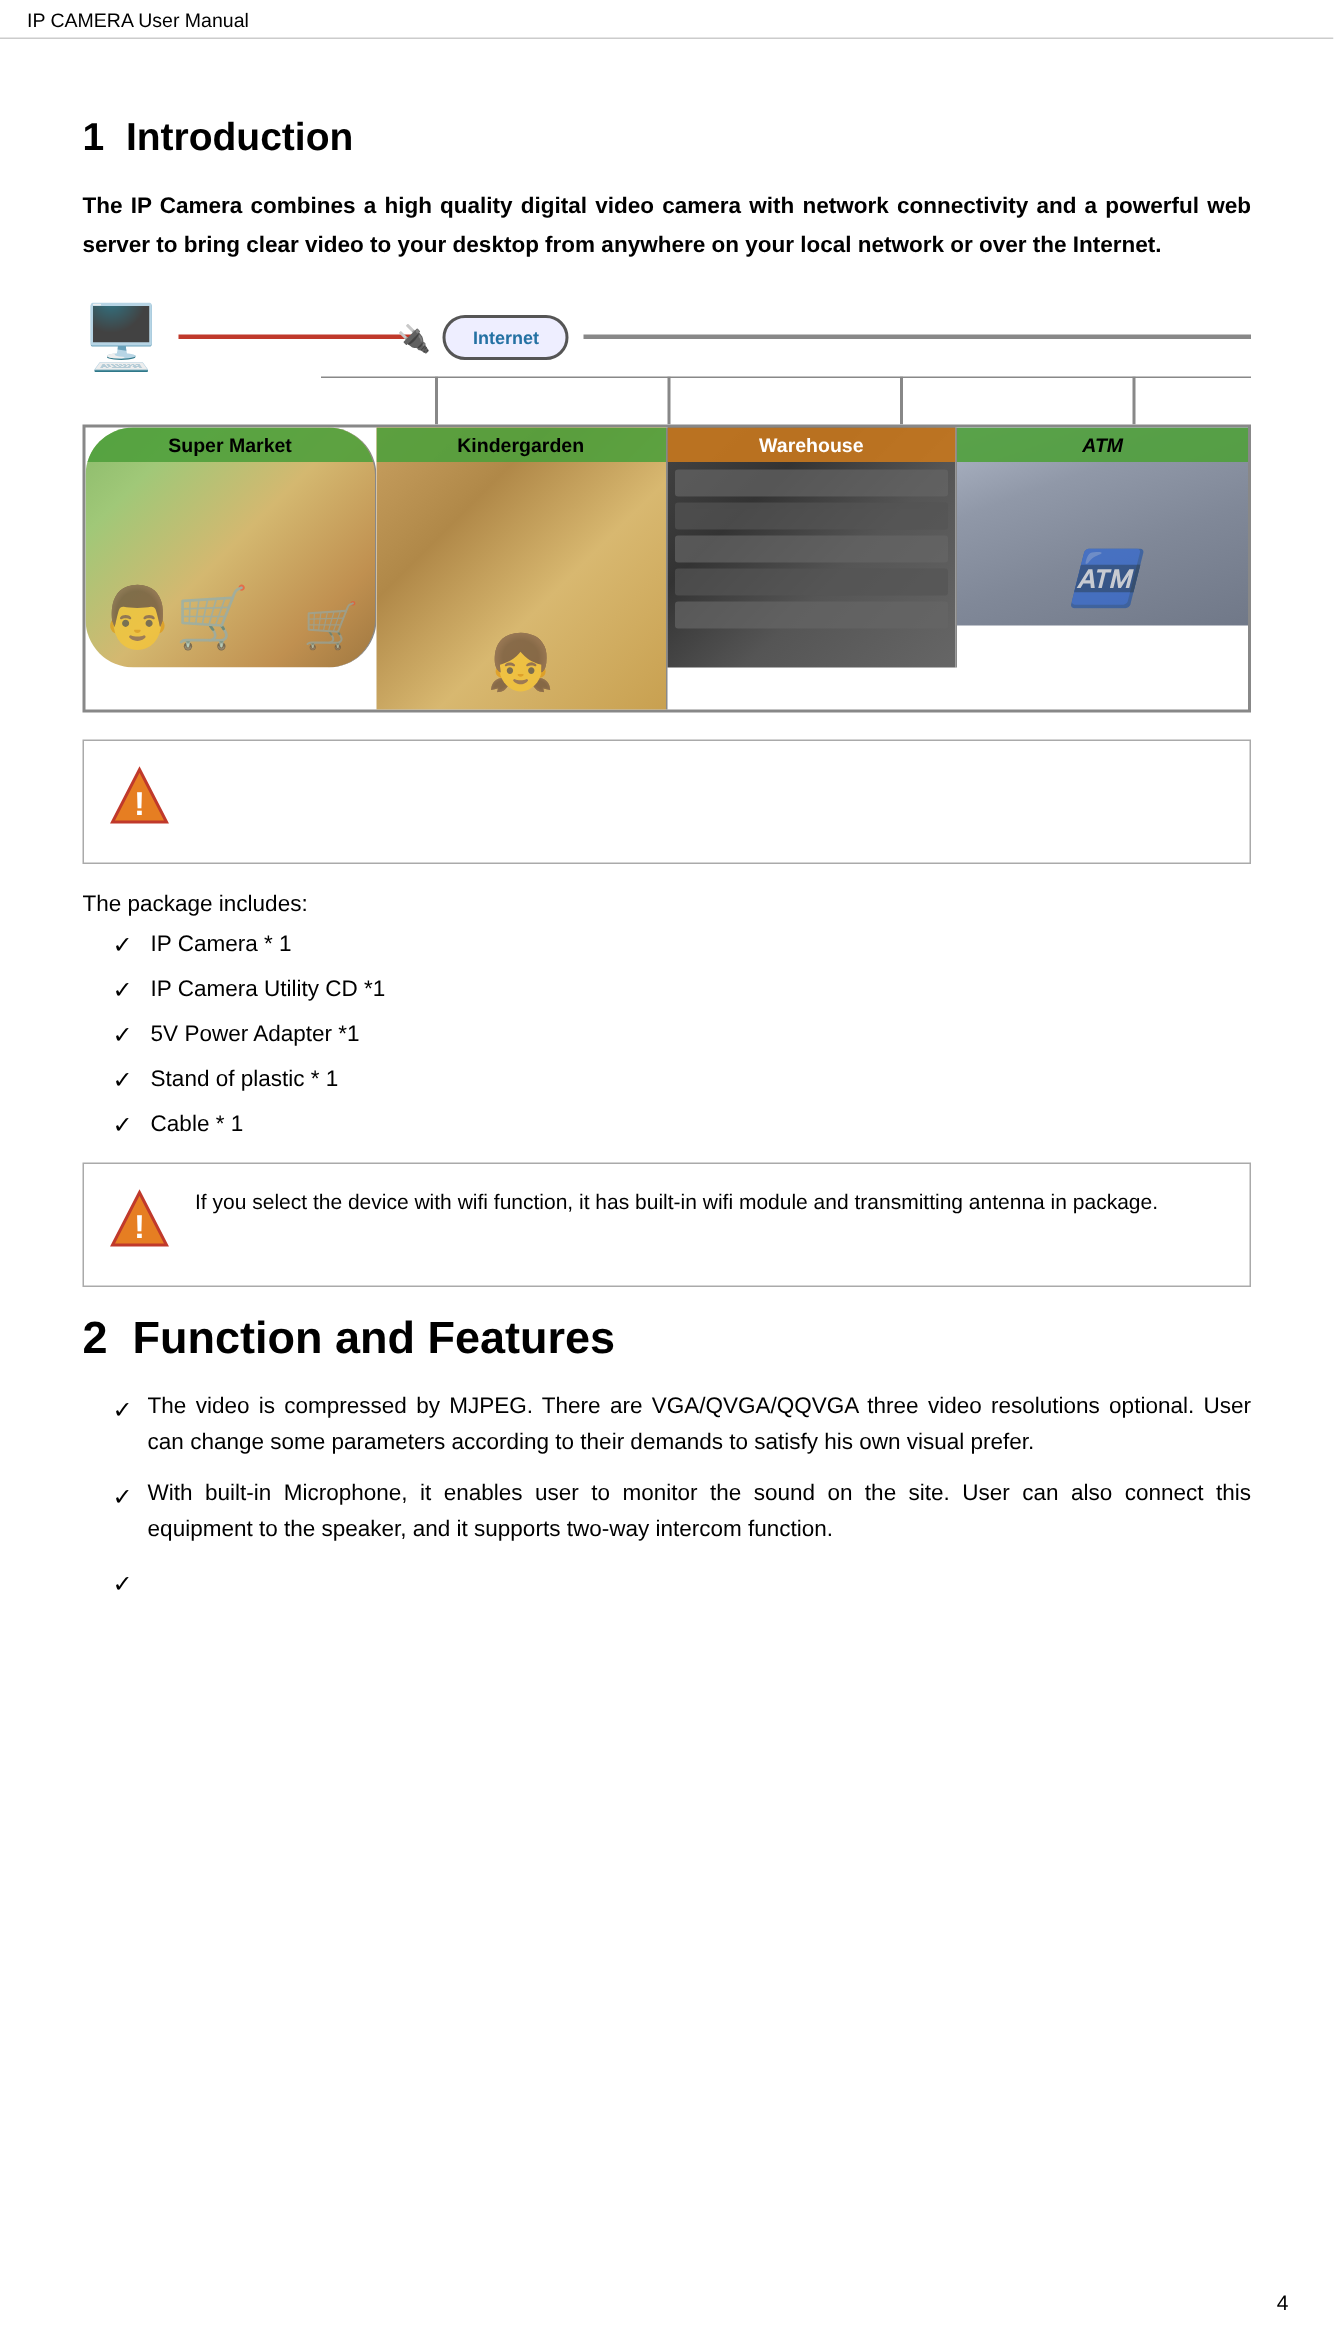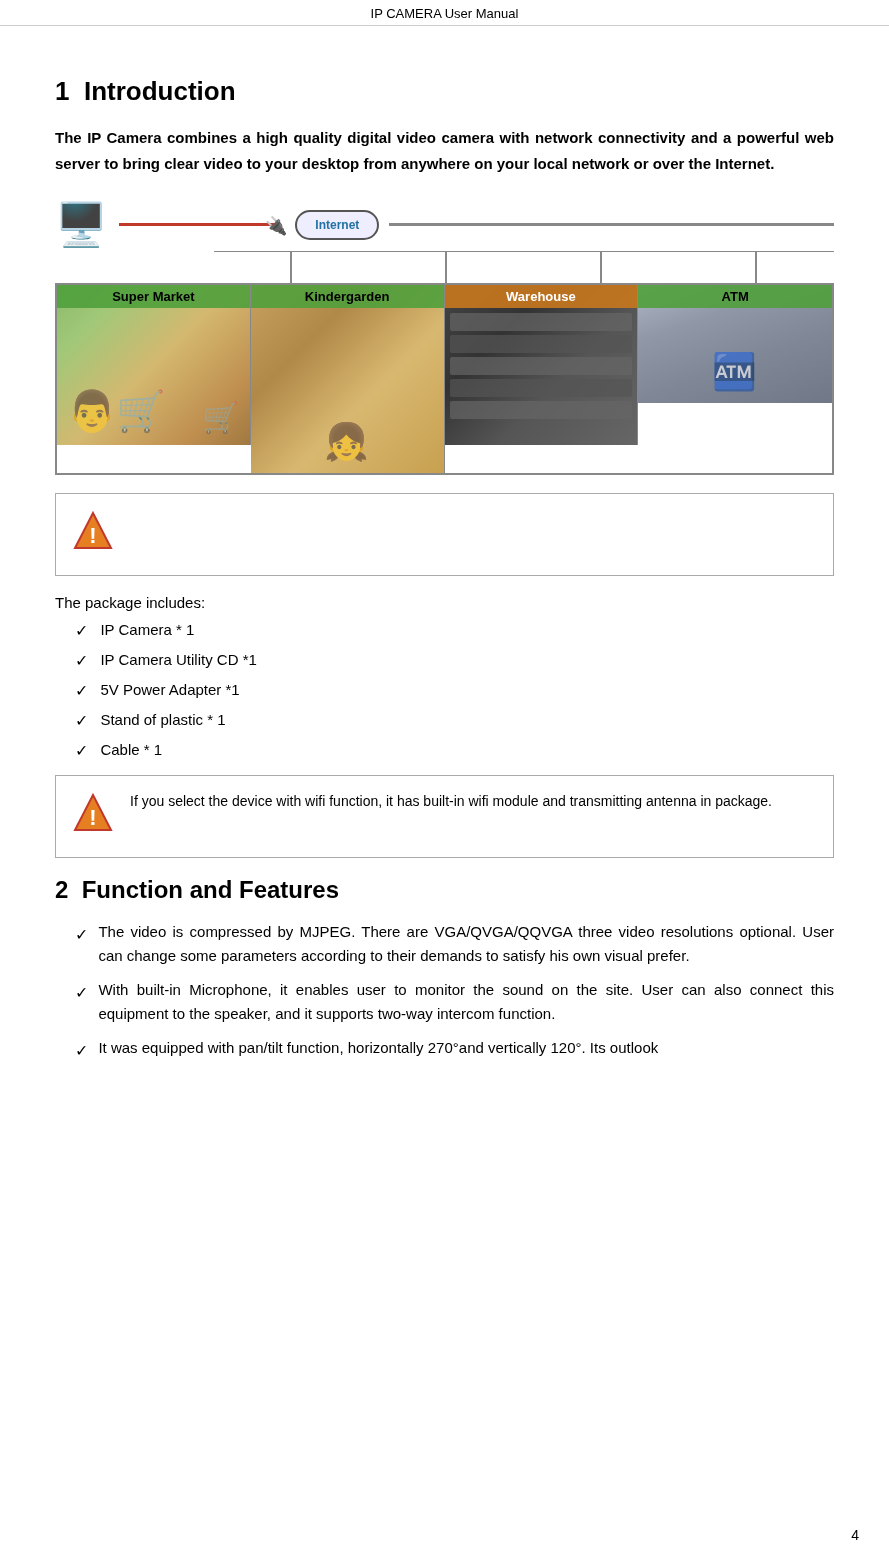--- a/index.html
+++ b/index.html
@@ -7,40 +7,40 @@
       font-family: Arial, sans-serif;
       font-size: 15px;
       color: #000;
       background: #fff;
       width: 889px;
       min-height: 1557px;
       position: relative;
     }
 
     .page-header {
-      text-align: center;
+      text-align: left;
       padding: 6px 18px 4px 18px;
       font-size: 13px;
       border-bottom: 1px solid #ccc;
       color: #000;
     }
 
     .page-content {
       padding: 20px 55px 20px 55px;
     }
 
     h1.section-title {
       font-size: 26px;
       font-weight: bold;
       margin-bottom: 18px;
       margin-top: 30px;
     }
 
     h2.section-title {
-      font-size: 24px;
+      font-size: 30px;
       font-weight: bold;
       margin-bottom: 16px;
       margin-top: 16px;
     }
 
     .intro-text {
       font-size: 15px;
       line-height: 1.7;
       margin-bottom: 18px;
       text-align: justify;
@@ -211,21 +211,21 @@
 
         <line x1="77" y1="0" x2="77" y2="32" stroke="#888" stroke-width="2"></line>
         <line x1="232" y1="0" x2="232" y2="32" stroke="#888" stroke-width="2"></line>
         <line x1="387" y1="0" x2="387" y2="32" stroke="#888" stroke-width="2"></line>
         <line x1="542" y1="0" x2="542" y2="32" stroke="#888" stroke-width="2"></line>
       </svg>
     </div>
 
     <div style="display:grid; grid-template-columns:1fr 1fr 1fr 1fr; border:2px solid #888; margin-bottom:18px;">
 
-      <div class="scene-item scene-supermarket" style="position:relative; height:160px; overflow:hidden; border-right:1px solid #888; background: linear-gradient(135deg, #8aba6a 0%, #a0c878 20%, #d4b870 50%, #c09050 80%, #a07840 100%);">
+      <div class="scene-item scene-supermarket" style="position:relative; height:160px; overflow:hidden; border-right:1px solid #888; background: linear-gradient(135deg, #8aba6a 0%, #a0c878 20%, #d4b870 50%, #c09050 80%, #a07840 100%); border-radius: 32px;">
         <div class="scene-label" style="background:rgba(80,160,60,0.9); color:#000; position:absolute; top:0; left:0; right:0; text-align:center; font-weight:bold; font-size:13px; padding:4px;">
           <span>Super Market</span>
         </div>
 
         <div style="position:absolute; bottom:10px; left:10px; font-size:40px; opacity:0.6;">👨‍🛒</div>
         <div style="position:absolute; bottom:10px; right:10px; font-size:30px; opacity:0.5;">🛒</div>
       </div>
 
       <div class="scene-item scene-kindergarden" style="position:relative; height:188px; overflow:hidden; border-right:1px solid #888; background: linear-gradient(135deg, #c8a060 0%, #b08848 30%, #d8b870 60%, #c8a050 100%);">
         <div class="scene-label" style="background:rgba(80,160,60,0.9); color:#000; position:absolute; top:0; left:0; right:0; text-align:center; font-weight:bold; font-size:13px; padding:4px;">
@@ -241,21 +241,21 @@
 
         <div style="position:absolute; top:28px; left:5px; right:5px; bottom:5px; display:flex; flex-direction:column; gap:4px; opacity:0.7;">
           <div style="background:#666; height:18px; border-radius:2px;"></div>
           <div style="background:#555; height:18px; border-radius:2px;"></div>
           <div style="background:#666; height:18px; border-radius:2px;"></div>
           <div style="background:#555; height:18px; border-radius:2px;"></div>
           <div style="background:#666; height:18px; border-radius:2px;"></div>
         </div>
       </div>
 
-      <div class="scene-item scene-atm" style="position:relative; height:118px; overflow:hidden; background: linear-gradient(135deg, #a0a8b8 0%, #8890a0 30%, #7078888 60%, #909898 100%);">
+      <div class="scene-item scene-atm" style="position:relative; height:132px; overflow:hidden; background: linear-gradient(135deg, #a0a8b8 0%, #8890a0 30%, #7078888 60%, #909898 100%); font-style: italic;">
         <div class="scene-label" style="background:rgba(80,160,60,0.9); color:#000; position:absolute; top:0; left:0; right:0; text-align:center; font-weight:bold; font-size:13px; padding:4px;">
           <span>ATM</span>
         </div>
         <div style="position:absolute; bottom:10px; left:50%; transform:translateX(-50%); font-size:36px; opacity:0.6;">🏧</div>
       </div>
 
     </div>
   </div>
 
   <div class="warning-box">
@@ -311,19 +311,18 @@
     <li>
       <span class="bullet-mark">✓</span>
       <span>The video is compressed by MJPEG. There are VGA/QVGA/QQVGA three video resolutions optional. User can change some parameters according to their demands to satisfy his own visual prefer.</span>
     </li>
     <li>
       <span class="bullet-mark">✓</span>
       <span>With built-in Microphone, it enables user to monitor the sound on the site. User can also connect this equipment to the speaker, and it supports two-way intercom function.</span>
     </li>
     <li>
       <span class="bullet-mark">✓</span>
-      <span>It was equipped with pan/tilt function, horizontally 270°and vertically 120°. Its outlook</span>
     </li>
   </ul>
 
 </div>
 
 <div class="page-number">4</div>
 
 </body></html>

